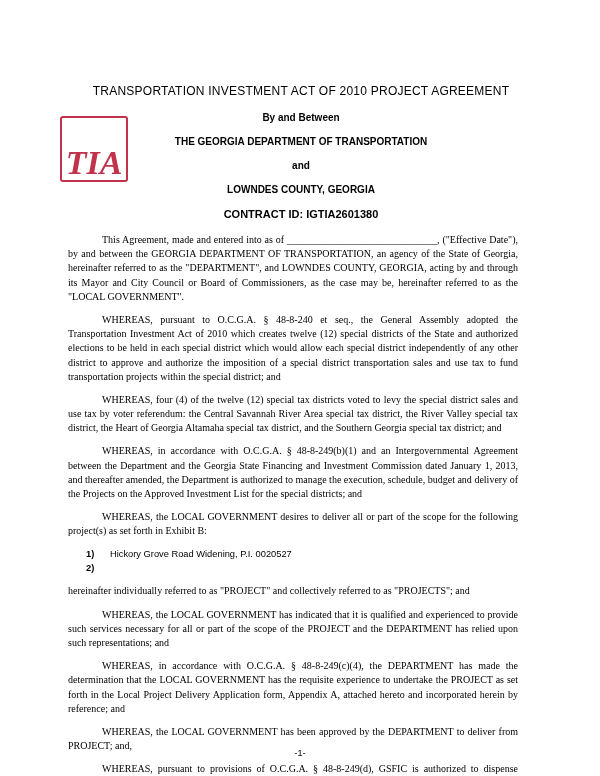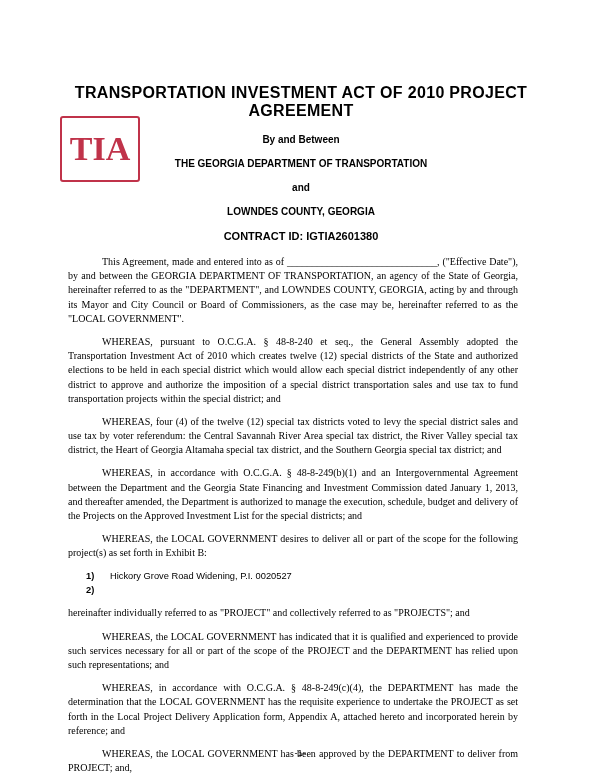--- a/index.html
+++ b/index.html
@@ -22,22 +22,22 @@
     padding: 0;
     box-sizing: border-box;
   }
   .content {
     position: absolute;
     left: 68px;
     top: 84px;
     width: 466px;
   }
   .doc-title {
-    font-size: 16px;
-    font-weight: bold;
+    font-size: 12px;
+    font-weight: normal;
     text-align: center;
     letter-spacing: 0.02em;
     margin: 0 0 14px 0;
   }
   .center-line {
     text-align: center;
     font-weight: bold;
     font-size: 10px;
     margin: 0 0 13px 0;
   }
@@ -45,28 +45,29 @@
     font-size: 11px;
   }
   .logo-wrap {
     position: absolute;
     left: 60px;
     top: 116px;
     width: 76px;
     height: 70px;
   }
   .logo-box {
-    width: 80px;
+    width: 68px;
     height: 66px;
     border: 2.5px solid #c0334a;
     border-radius: 3px;
     box-sizing: border-box;
     display: flex;
-    align-items: center;
+    align-items: flex-end;
     justify-content: center;
+    font-style: italic;
   }
   .logo-text {
     font-family: "Liberation Serif", serif;
     font-weight: bold;
     font-size: 34px;
     color: #c0334a;
     letter-spacing: 0px;
     line-height: 1;
   }
   .body-block {

